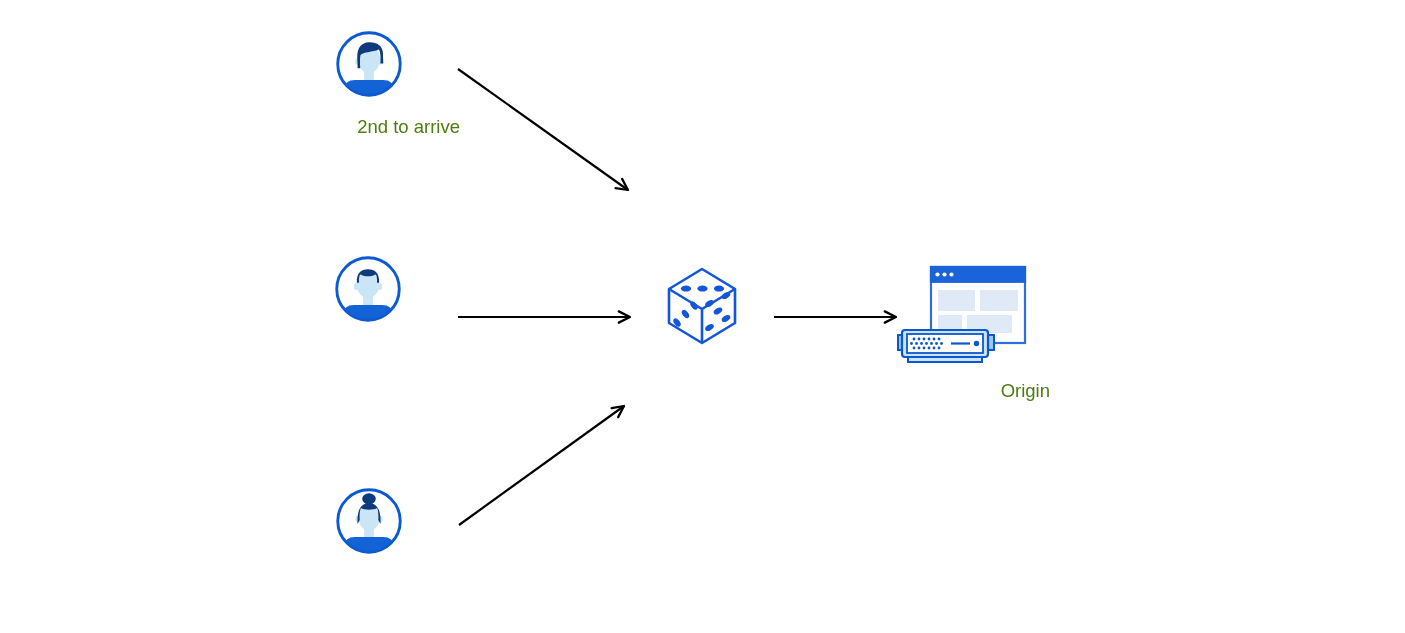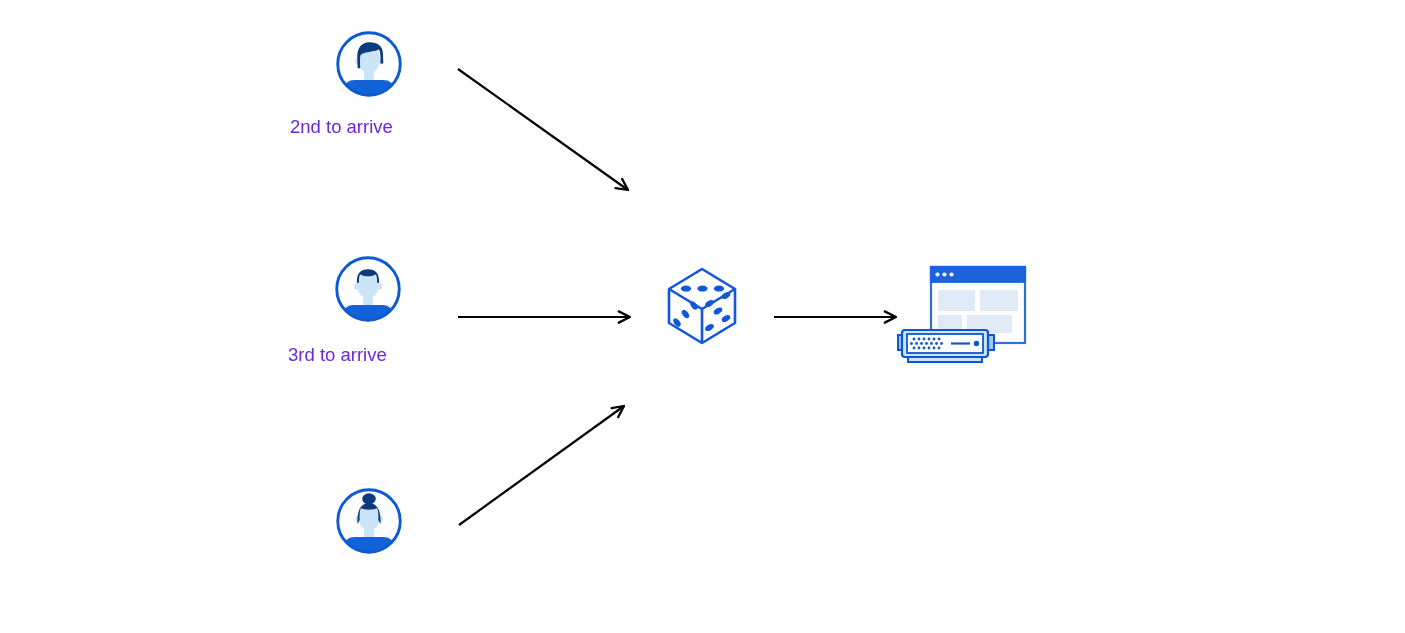--- a/index.html
+++ b/index.html
@@ -1,21 +1,21 @@
 <!DOCTYPE html>
 <html><head>
 <meta charset="utf-8">
 <style>
   html,body{margin:0;padding:0;background:#fff;}
   .canvas{position:relative;width:1405px;height:633px;background:#fff;overflow:hidden;
           font-family:"Liberation Sans",sans-serif;}
   .edges{position:absolute;left:0;top:0;}
   .node{position:absolute;}
-  .node-label{position:absolute;width:170px;text-align:left;font-size:18.5px;
-              color:#6d28d9;line-height:1.2;}
+  .node-label{position:absolute;width:170px;text-align:right;font-size:18.5px;
+              color:#4d7c0f;line-height:1.2;}
 </style>
 </head>
 <body>
 
 <div class="canvas">
 
   <svg class="edges" width="1405" height="633" viewBox="0 0 1405 633">
     <defs>
       <marker id="ah" viewBox="0 0 16 16" refX="13" refY="8" markerWidth="18" markerHeight="18" markerUnits="userSpaceOnUse" orient="auto">
         <path d="M3,3 L13,8 L3,13" fill="none" stroke="#000" stroke-width="2" stroke-linecap="round" stroke-linejoin="round"></path>
@@ -64,21 +64,20 @@
         <rect x="27.3" y="34" width="9.4" height="14" fill="#c9e5f6"></rect>
         <path d="M8,64 L8,57 Q8,47.5 18.5,47.5 L45.5,47.5 Q56,47.5 56,57 L56,64 Z" fill="#1463d6"></path>
         <ellipse cx="32" cy="27.8" rx="10.8" ry="13" fill="#c9e5f6"></ellipse>
         <path d="M21.2,26 C20.8,16.6 25,12.8 32,12.8 C39,12.8 43.2,16.6 42.8,26
                  L40.7,26 C41,21.6 40.5,19.4 39.5,17.9 C34.5,20.3 29.5,20.3 24.5,17.9
                  C23.5,19.4 23,21.6 23.3,26 Z" fill="#0e3a7e"></path>
       </g>
       <circle cx="32" cy="32" r="30.3" fill="none" stroke="#0b5ad1" stroke-width="2.8"></circle>
     </svg>
   </div>
-  <div class="node-label" style="left:288px;top:344px;">3rd to arrive</div>
 
   <div class="node" style="left:336px;top:488px;">
     <svg width="66" height="66" viewBox="0 0 64 64">
       <defs>
           <clipPath id="c3">
             <circle cx="32" cy="32" r="29.6"></circle>
           </clipPath>
         </defs>
       <circle cx="32" cy="32" r="29.6" fill="#fff"></circle>
       <g clip-path="url(#c3)">
@@ -156,14 +155,15 @@
             <circle cx="30" cy="86" r="1.4"></circle>
           <circle cx="35" cy="86" r="1.4"></circle>
             <circle cx="40" cy="86" r="1.4"></circle>
             <circle cx="45" cy="86" r="1.4"></circle>
         </g>
         <line x1="57" y1="81.5" x2="76" y2="81.5" stroke="#0b57d0" stroke-width="2.2"></line>
         <circle cx="82.5" cy="81.5" r="2.7" fill="#0b57d0"></circle>
       </g>
     </svg>
   </div>
+  <div class="node-label" style="left:880px;top:380px;">Origin</div>
 
 </div>
 
 </body></html>

